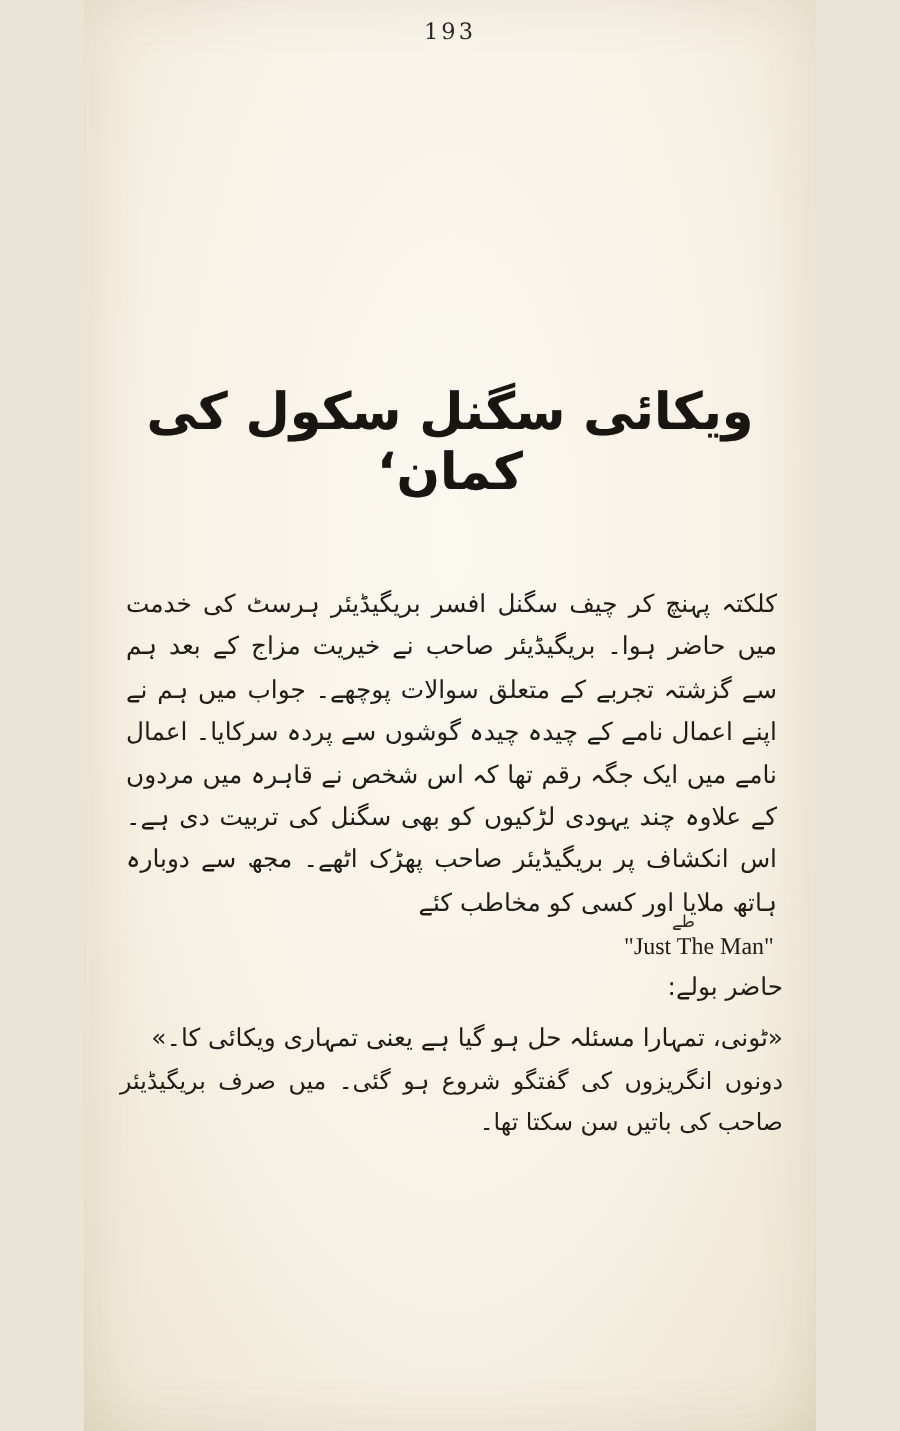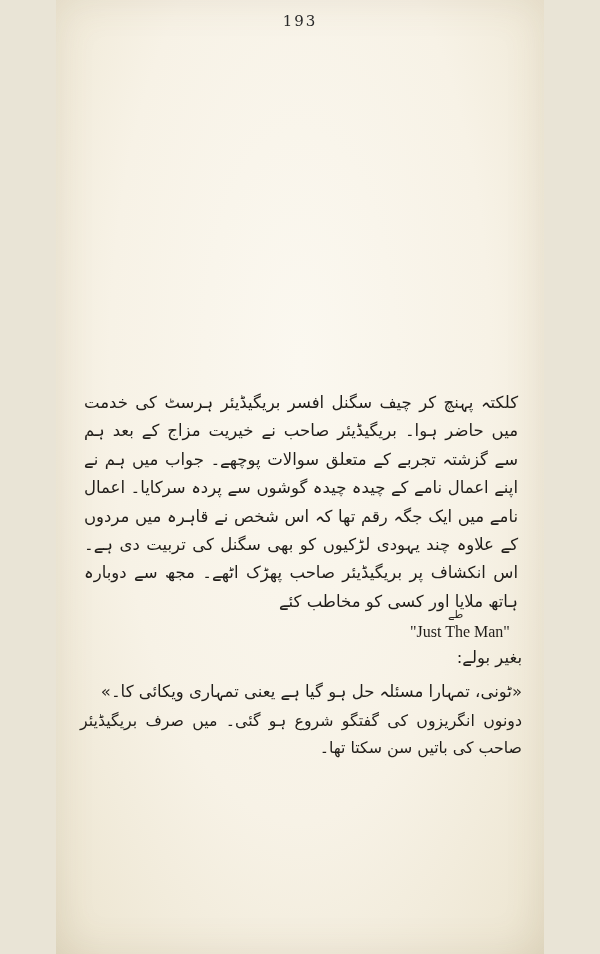--- a/index.html
+++ b/index.html
@@ -50,21 +50,21 @@
     text-align: justify;
     font-size: 16.5px;
     line-height: 1.72;
     color: #201d19;
   }
   .para {
     margin: 4px;
   }
   .english-line {
     direction: ltr;
-    text-align: left;
+    text-align: center;
     padding-left: 330px;
     font-family: "Liberation Serif", serif;
     font-size: 16px;
     position: relative;
     line-height: 1.5;
   }
   .annotation {
     position: absolute;
     top: -13px;
     left: 368px;
@@ -84,31 +84,32 @@
     font-size: 15.8px;
   }
 </style>
 </head>
 <body>
 
 <div class="page">
 
   <div class="page-number">193</div>
 
+  <div class="chapter-title">ویکائی سگنل سکول کی کمان‘</div>
 
   <div class="body-text">
 
     <p class="para">کلکتہ پہنچ کر چیف سگنل افسر بریگیڈیئر ہرسٹ کی خدمت میں حاضر ہوا۔ بریگیڈیئر صاحب نے خیریت مزاج کے بعد ہم سے گزشتہ تجربے کے متعلق سوالات پوچھے۔ جواب میں ہم نے اپنے اعمال نامے کے چیدہ چیدہ گوشوں سے پردہ سرکایا۔ اعمال نامے میں ایک جگہ رقم تھا کہ اس شخص نے قاہرہ میں مردوں کے علاوہ چند یہودی لڑکیوں کو بھی سگنل کی تربیت دی ہے۔ اس انکشاف پر بریگیڈیئر صاحب پھڑک اٹھے۔ مجھ سے دوبارہ ہاتھ ملایا اور کسی کو مخاطب کئے</p>
 
     <div class="english-line">
       <span class="annotation">طے</span>
       <span>"Just The Man"</span>
     </div>
 
-    <p class="tail-line">بغیر بولے:</p>
+    <p class="tail-line">حاضر بولے:</p>
 
 
     <p class="dialog">«ٹونی، تمہارا مسئلہ حل ہو گیا ہے یعنی تمہاری ویکائی کا۔»</p>
 
 
     <p class="last-para">دونوں انگریزوں کی گفتگو شروع ہو گئی۔ میں صرف بریگیڈیئر صاحب کی باتیں سن سکتا تھا۔</p>
 
   </div>
 
 </div>

